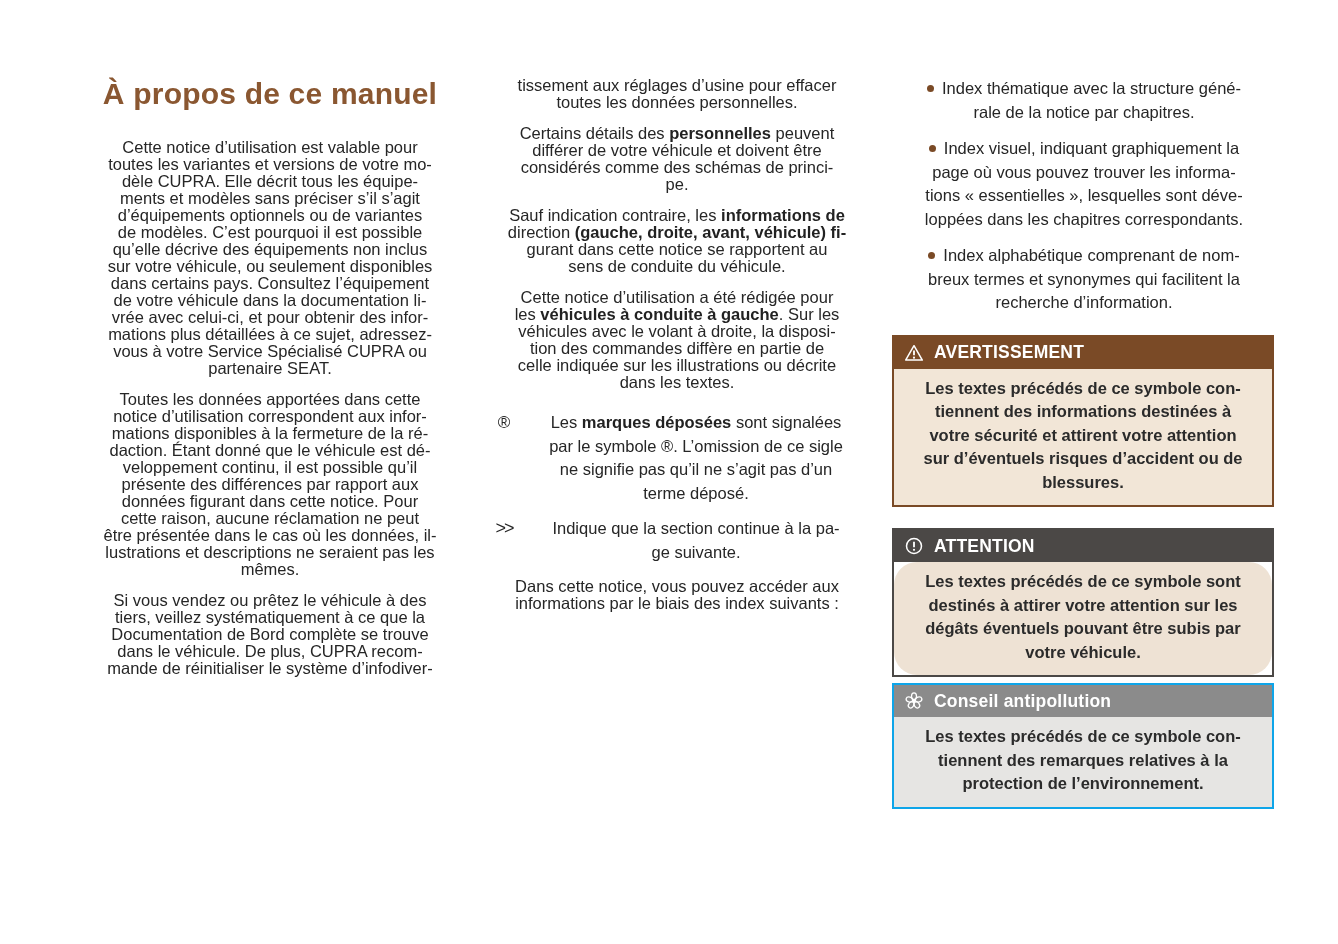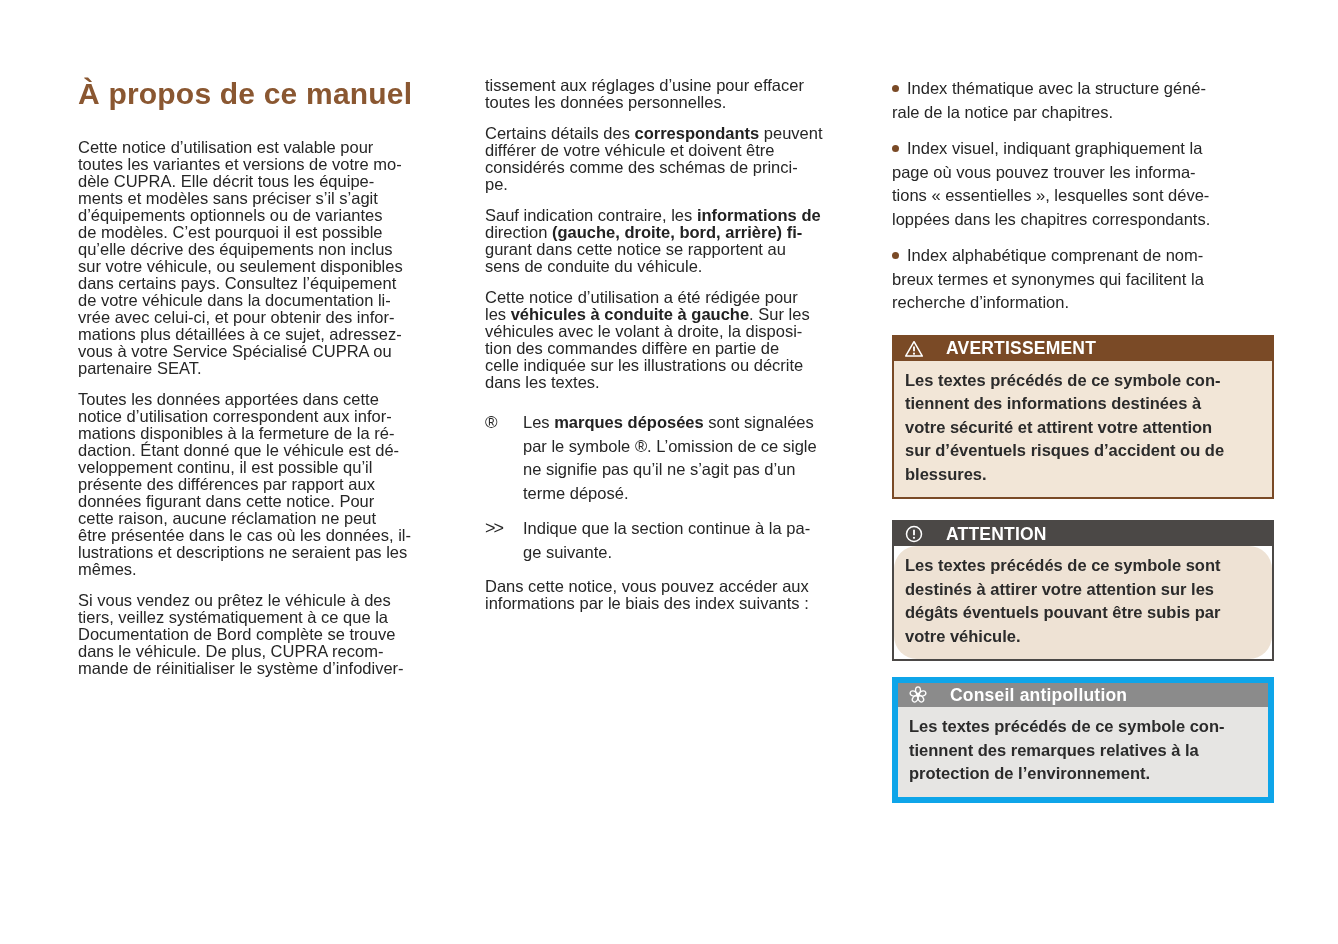--- a/index.html
+++ b/index.html
@@ -9,20 +9,21 @@
     width:1338px; height:944px;
     background:#ffffff;
     font-family:"Liberation Sans", sans-serif;
     color:#262626;
     overflow:hidden;
   }
   .content {
     display:flex;
     padding:74px 0 0 78px;
     gap:23px;
+    text-align:center;
   }
   .col { width:384px; flex:0 0 384px; }
   .page-title {
     font-size:30px; font-weight:bold;
     color:#8a5731;
     line-height:40px;
     margin-bottom:25px;
     letter-spacing:0.2px;
   }
   .para {
@@ -54,61 +55,61 @@
     width:7px; height:7px;
     background:#7a4a26;
     border-radius:50%;
     margin-right:8px;
     vertical-align:2px;
   }
 
   
   .notice { width:382px; margin-top:20px; }
   .notice-header {
-    display:flex; align-items:center; gap:22px;
+    display:flex; align-items:center; gap:10px;
     color:#ffffff; font-weight:bold;
     font-size:17.5px;
     padding:4px 10px;
-    height:24px;
+    height:32px;
     letter-spacing:0.2px;
   }
   .notice-body {
     font-size:16.5px; font-weight:bold;
     line-height:23.5px;
     color:#2b2b2b;
     padding:8px 11px 11px 11px;
   }
   .notice.warning { border:2px solid #7a4a26; }
   .notice.warning .notice-header { background:#7a4a26; }
   .notice.warning .notice-body { background:#f2e6d7; }
   .notice.caution { border:2px solid #4b4846; margin-top:21px; }
   .notice.caution .notice-header { background:#4b4846; }
   .notice.caution .notice-body { background:#eee2d4;border-radius:23px; }
-  .notice.eco { border:6px solid #0ea5e9; margin-top:16px; }
+  .notice.eco { border:2px solid #0ea5e9; margin-top:6px; }
   .notice.eco .notice-header { background:#8b8b8b; }
   .notice.eco .notice-body { background:#e6e5e3; }
   .nicon { width:20px; height:20px; flex:0 0 20px; display:block; }
 </style>
 </head>
 <body>
 
 <div class="page">
   <div class="content">
 
     <div class="col col1">
       <h1 class="page-title">À propos de ce manuel</h1>
       <p class="para">Cette notice d’utilisation est valable pour<br>toutes les variantes et versions de votre mo-<br>dèle CUPRA. Elle décrit tous les équipe-<br>ments et modèles sans préciser s’il s’agit<br>d’équipements optionnels ou de variantes<br>de modèles. C’est pourquoi il est possible<br>qu’elle décrive des équipements non inclus<br>sur votre véhicule, ou seulement disponibles<br>dans certains pays. Consultez l’équipement<br>de votre véhicule dans la documentation li-<br>vrée avec celui-ci, et pour obtenir des infor-<br>mations plus détaillées à ce sujet, adressez-<br>vous à votre Service Spécialisé CUPRA ou<br>partenaire SEAT.</p>
       <p class="para">Toutes les données apportées dans cette<br>notice d’utilisation correspondent aux infor-<br>mations disponibles à la fermeture de la ré-<br>daction. Étant donné que le véhicule est dé-<br>veloppement continu, il est possible qu’il<br>présente des différences par rapport aux<br>données figurant dans cette notice. Pour<br>cette raison, aucune réclamation ne peut<br>être présentée dans le cas où les données, il-<br>lustrations et descriptions ne seraient pas les<br>mêmes.</p>
       <p class="para">Si vous vendez ou prêtez le véhicule à des<br>tiers, veillez systématiquement à ce que la<br>Documentation de Bord complète se trouve<br>dans le véhicule. De plus, CUPRA recom-<br>mande de réinitialiser le système d’infodiver-</p>
     </div>
 
     <div class="col col2">
       <p class="para">tissement aux réglages d’usine pour effacer<br>toutes les données personnelles.</p>
-      <p class="para">Certains détails des <strong>correspondants</strong> peuvent<br>différer de votre véhicule et doivent être<br>considérés comme des schémas de princi-<br>pe.</p>
-      <p class="para">Sauf indication contraire, les <strong>informations de</strong><br>direction<strong> (gauche, droite, bord, arrière) fi-</strong><br>gurant dans cette notice se rapportent au<br>sens de conduite du véhicule.</p>
+      <p class="para">Certains détails des <strong>personnelles</strong> peuvent<br>différer de votre véhicule et doivent être<br>considérés comme des schémas de princi-<br>pe.</p>
+      <p class="para">Sauf indication contraire, les <strong>informations de</strong><br>direction<strong> (gauche, droite, avant, véhicule) fi-</strong><br>gurant dans cette notice se rapportent au<br>sens de conduite du véhicule.</p>
       <p class="para">Cette notice d’utilisation a été rédigée pour<br>les <strong>véhicules à conduite à gauche</strong>. Sur les<br>véhicules avec le volant à droite, la disposi-<br>tion des commandes diffère en partie de<br>celle indiquée sur les illustrations ou décrite<br>dans les textes.</p>
 
       <div class="symlist">
         <div class="symitem">
           <span class="symmarker">®</span>
           <span class="symtext">Les <strong>marques déposées</strong> sont signalées<br>par le symbole ®. L’omission de ce sigle<br>ne signifie pas qu’il ne s’agit pas d’un<br>terme déposé.</span>
         </div>
         <div class="symitem">
           <span class="symmarker chevrons">&gt;&gt;</span>
           <span class="symtext">Indique que la section continue à la pa-<br>ge suivante.</span>

